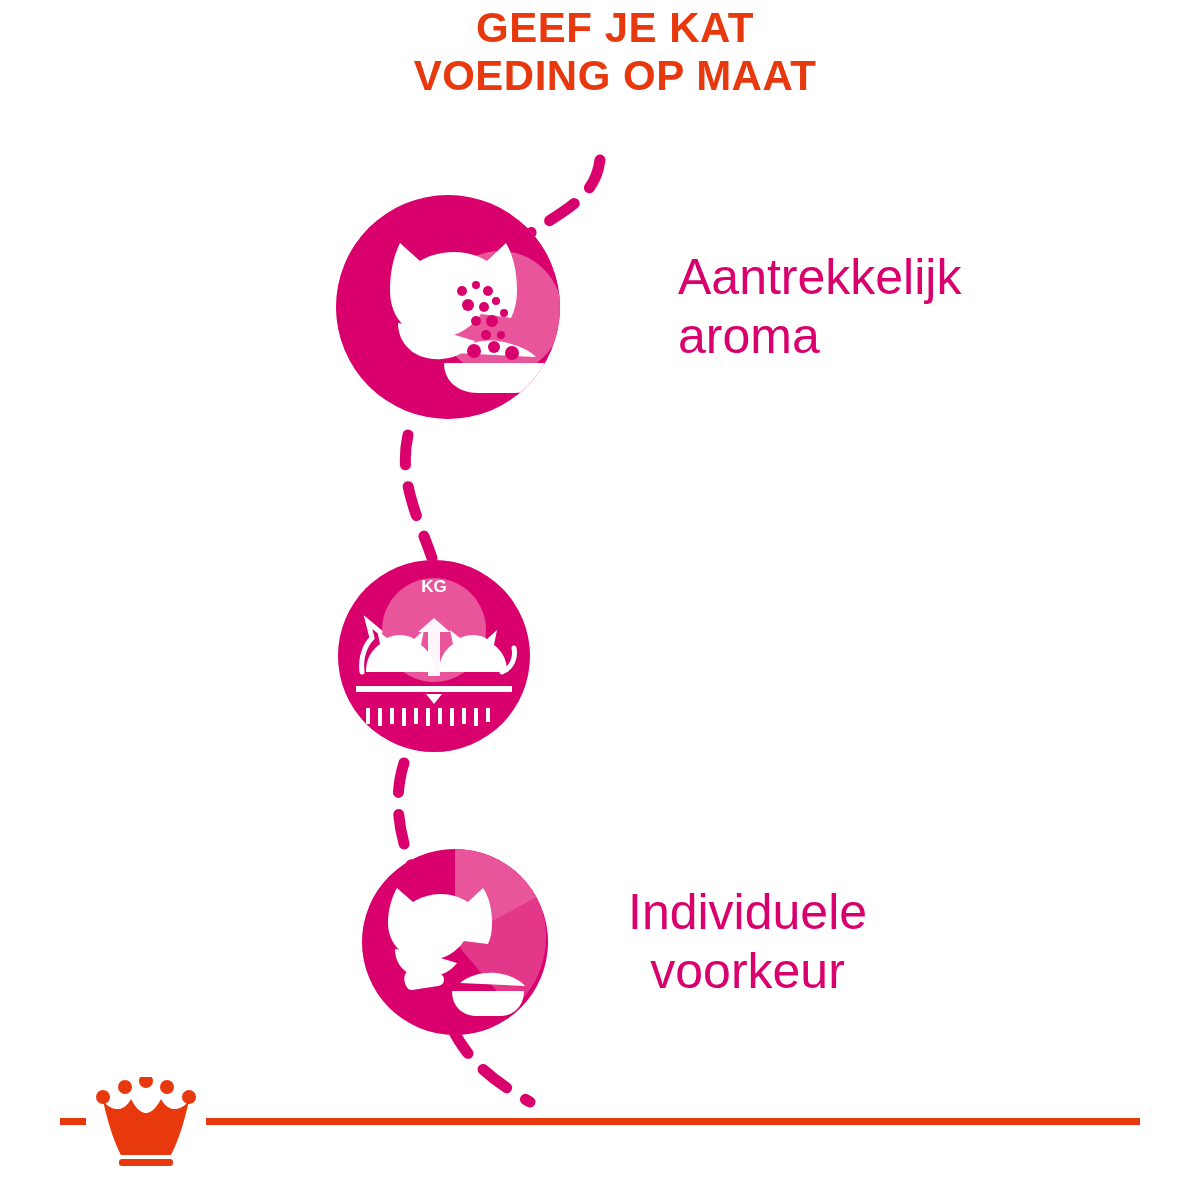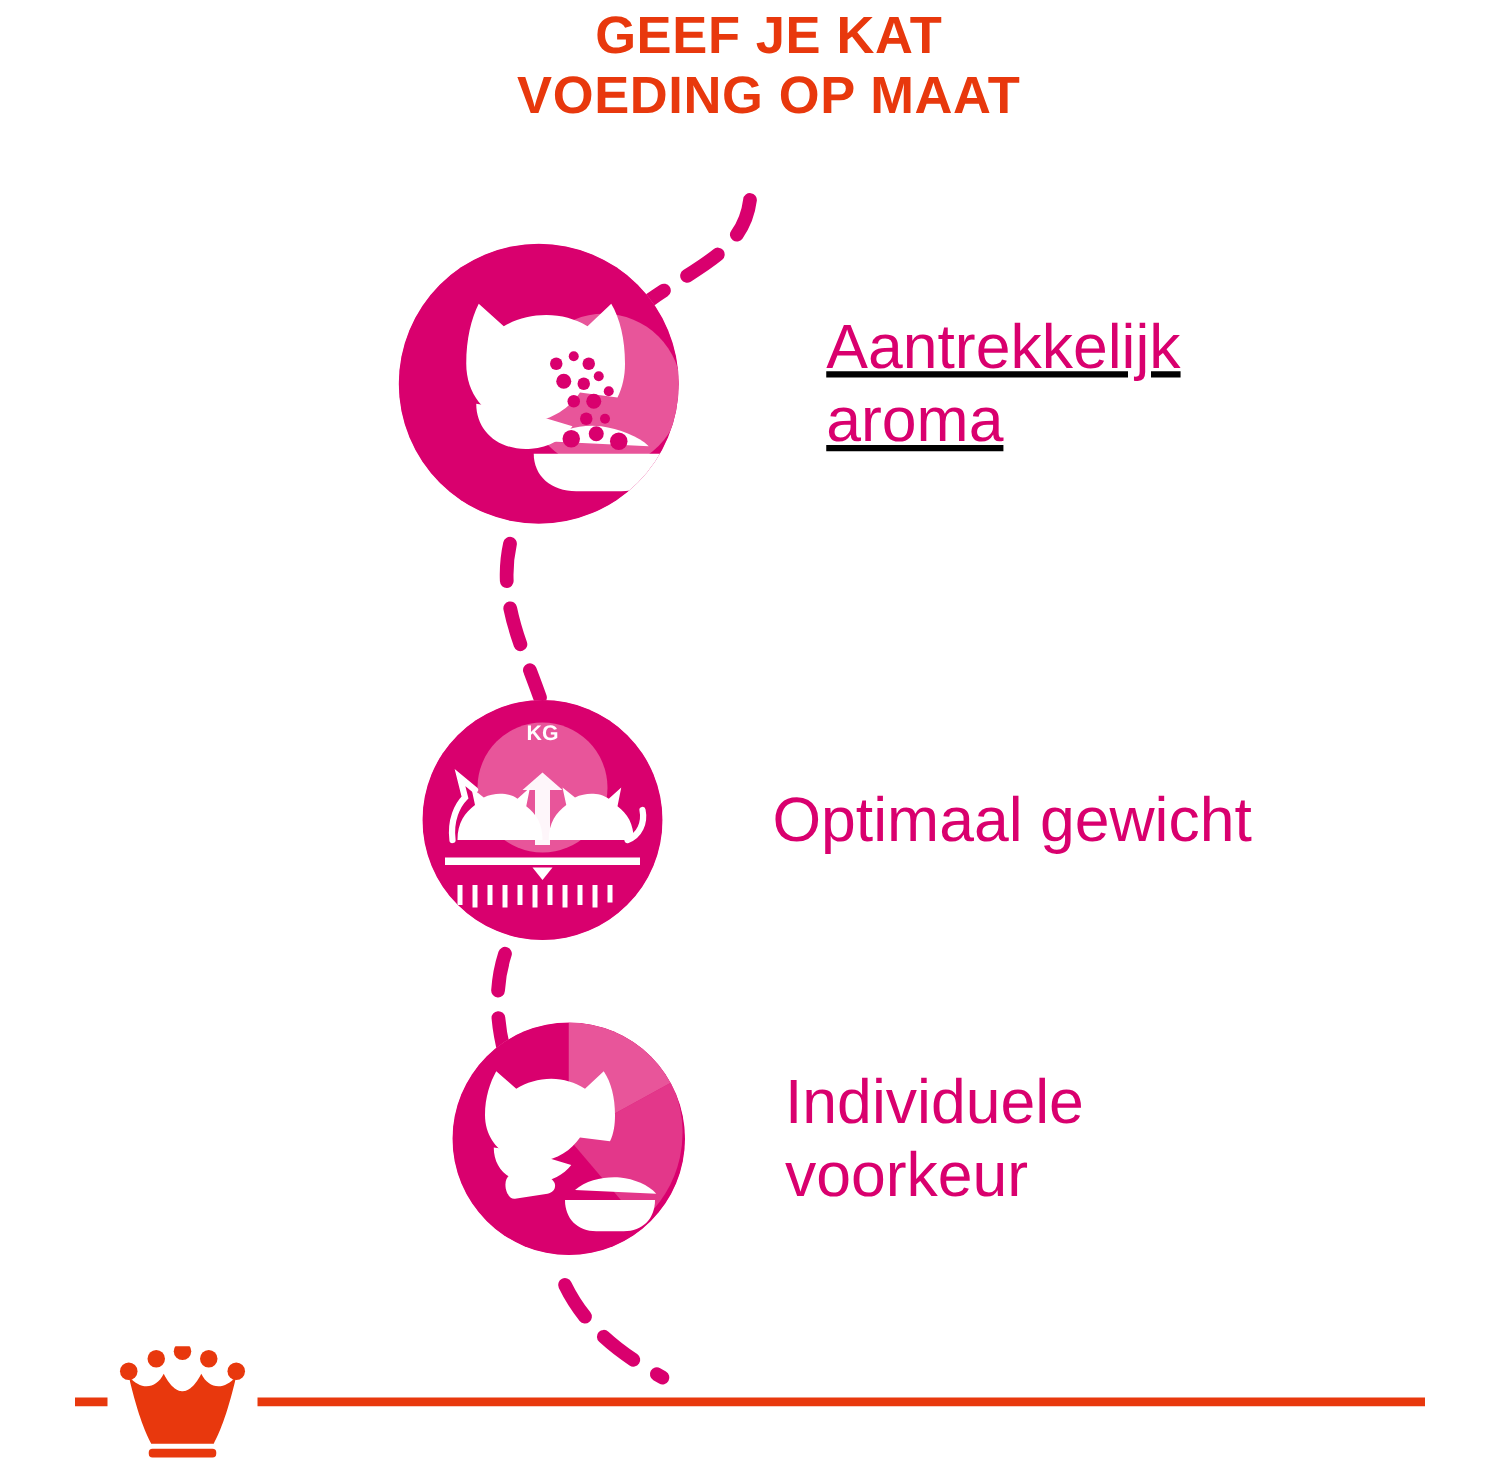--- a/index.html
+++ b/index.html
@@ -66,29 +66,29 @@
     flex: 0 0 auto;
   }
   .feature-label {
     color: #d9006e;
     font-size: 46px;
     line-height: 1.18;
     font-weight: normal;
     white-space: pre-line;
   }
 
-  #feature-0 { top: 55px; left: 319px; text-decoration: underline; }
+  #feature-0 { top: 55px; left: 336px; }
   #feature-0 .icon-circle { width: 224px; height: 224px; }
   #feature-0 .feature-label { margin-left: 118px; font-size: 50px; }
 
   #feature-1 { top: 420px; left: 338px; }
   #feature-1 .icon-circle { width: 192px; height: 192px; }
   #feature-1 .feature-label { margin-left: 88px; font-size: 50px; }
 
-  #feature-2 { top: 678px; left: 362px; }
+  #feature-2 { top: 709px; left: 362px; text-align: center; }
   #feature-2 .icon-circle { width: 186px; height: 186px; }
   #feature-2 .feature-label { margin-left: 80px; font-size: 50px; }
 
   
   .brand-band {
     position: absolute;
     left: 0;
     bottom: 0;
     width: 1200px;
     height: 112px;
@@ -200,21 +200,20 @@
             <line x1="78" y1="148" x2="78" y2="164"></line>
             <line x1="90" y1="148" x2="90" y2="166"></line>
             <line x1="102" y1="148" x2="102" y2="164"></line>
             <line x1="114" y1="148" x2="114" y2="166"></line>
             <line x1="126" y1="148" x2="126" y2="164"></line>
             <line x1="138" y1="148" x2="138" y2="166"></line>
             <line x1="150" y1="148" x2="150" y2="162"></line>
           </g>
         </svg>
       </div>
-      <div class="feature-label">Optimaal gewicht</div>
     </div>
 
     <div class="feature" id="feature-2">
       <div class="icon-circle">
         <svg width="186" height="186" viewBox="0 0 186 186">
           <circle cx="93" cy="93" r="93" fill="#d9006e"></circle>
           <path d="M93 93 L93 0 A93 93 0 0 1 175 48 Z" fill="#e8559a"></path>
           <path d="M93 93 L175 48 A93 93 0 0 1 150 160 Z" fill="#e8559a" opacity="0.65"></path>
 
           <path d="M26 74 c0 -14 4 -26 9 -35 l16 14 c8 -5 18 -8 28 -8 c10 0 19 3 27 8 l15 -14 c6 9 9 21 9 35 c0 8 -1 15 -4 21 l-24 -3 c-7 10 -18 18 -33 19 c-23 2 -43 -13 -43 -37 z" fill="#ffffff"></path>

